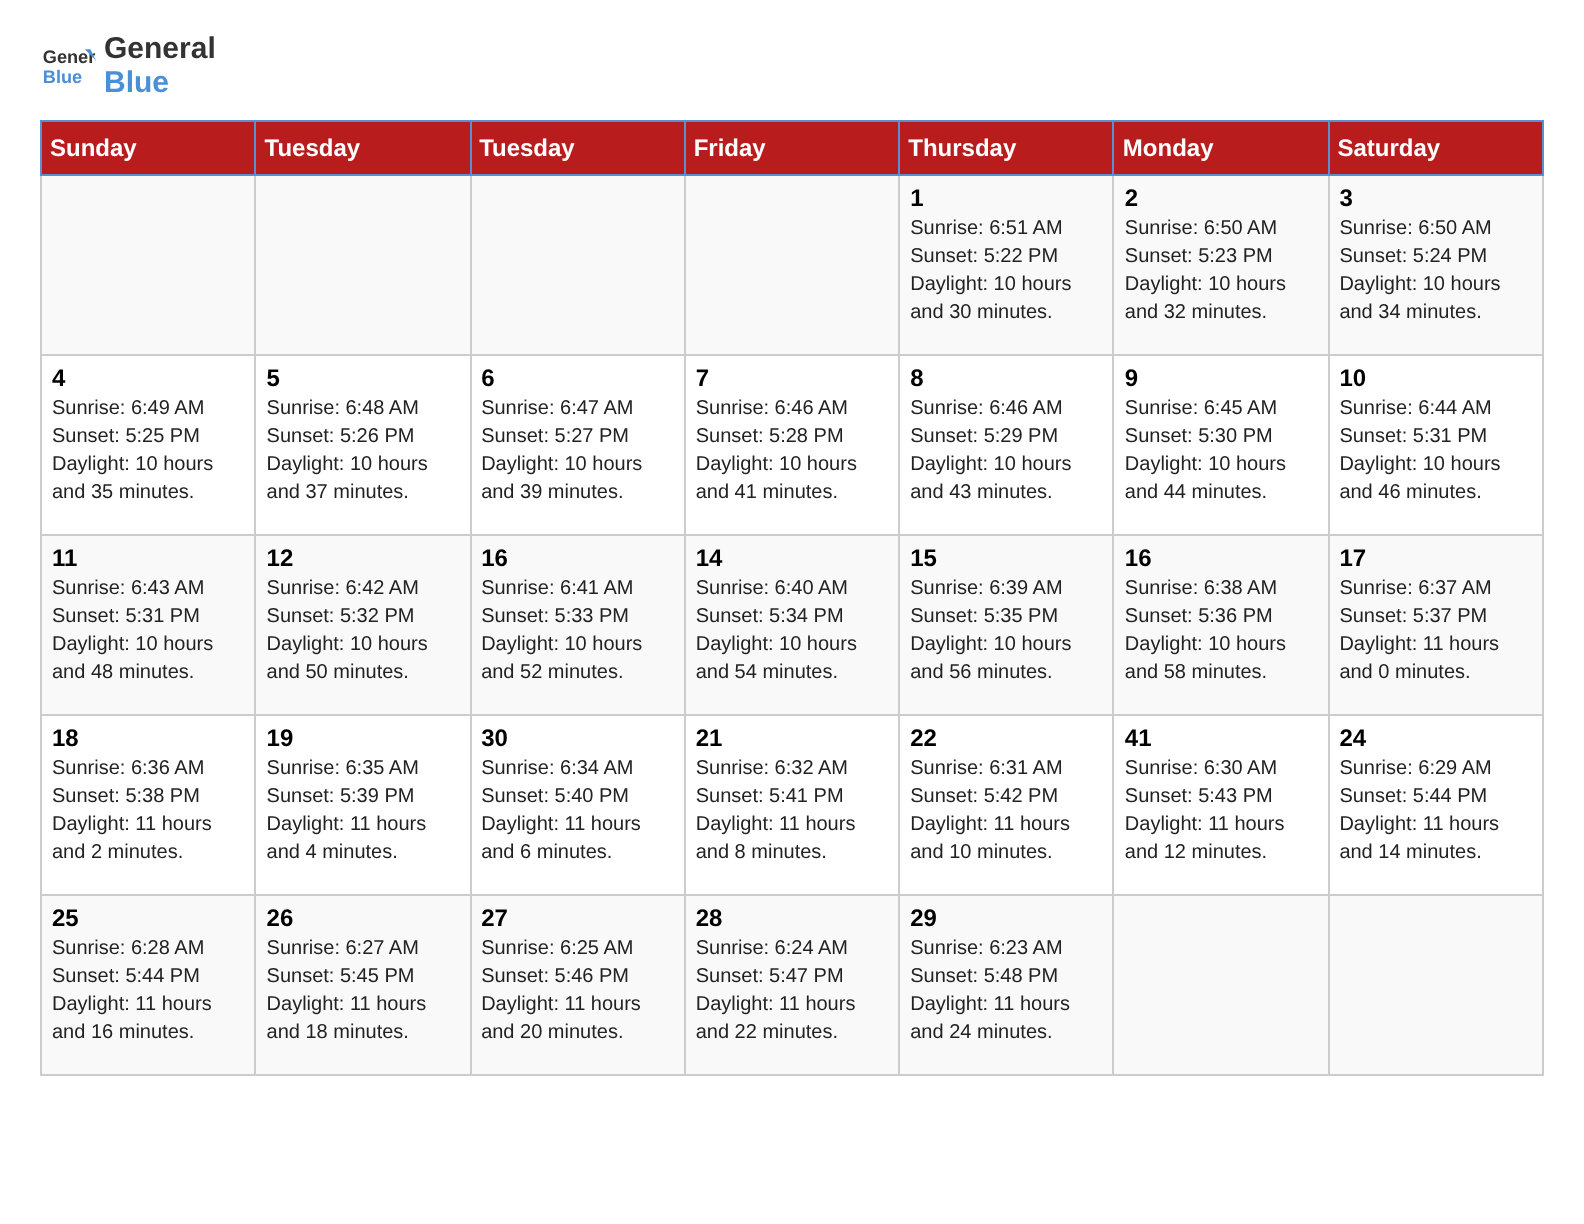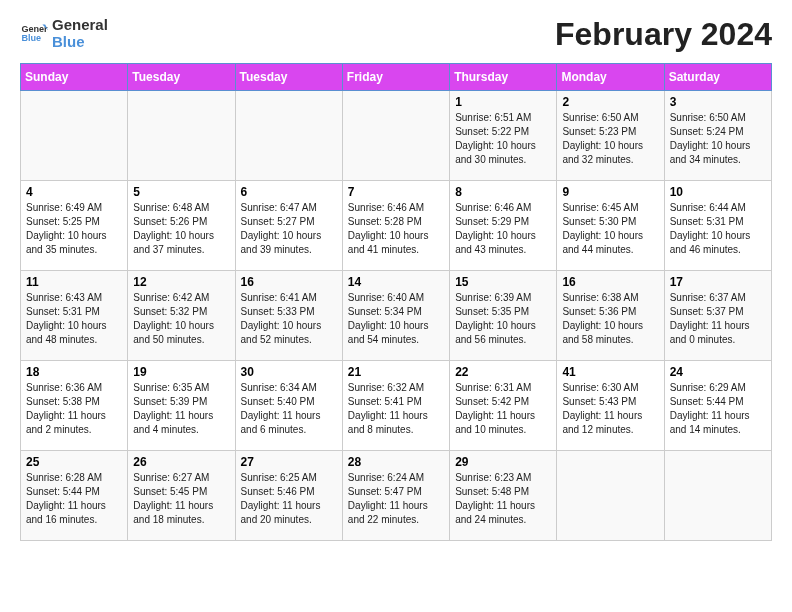--- a/index.html
+++ b/index.html
@@ -37,21 +37,21 @@
       font-size: 16px;
       font-weight: normal;
       color: #444;
     }
     table {
       width: 100%;
       border-collapse: collapse;
       font-size: 11px;
     }
     thead tr th {
-      background-color: #d946ef;
+      background-color: #b91c1c;
       color: #fff;
       padding: 6px 4px;
       text-align: left;
       font-size: 12px;
       font-weight: bold;
       border: 1px solid #5a8fd1;
     }
     tbody tr td {
       border: 1px solid #ccc;
       vertical-align: top;
@@ -90,21 +90,20 @@
       <text x="2" y="18" font-size="13" font-weight="bold" fill="#333">General</text>
       <text x="2" y="32" font-size="13" font-weight="bold" fill="#4a90d9">Blue</text>
       <polygon points="32,8 40,16 36,8" fill="#4a90d9"></polygon>
     </svg>
     <div>
       <div style="font-size:15px;font-weight:bold;color:#333;">General</div>
       <div style="font-size:15px;font-weight:bold;color:#4a90d9;">Blue</div>
     </div>
   </div>
   <div class="title-block">
-    <h1>February 2024</h1>
   </div>
 </div>
 
 <table>
   <thead>
     <tr id="header-row">
     <th>Sunday</th>
         <th>Tuesday</th>
         <th>Tuesday</th>
         <th>Friday</th>

